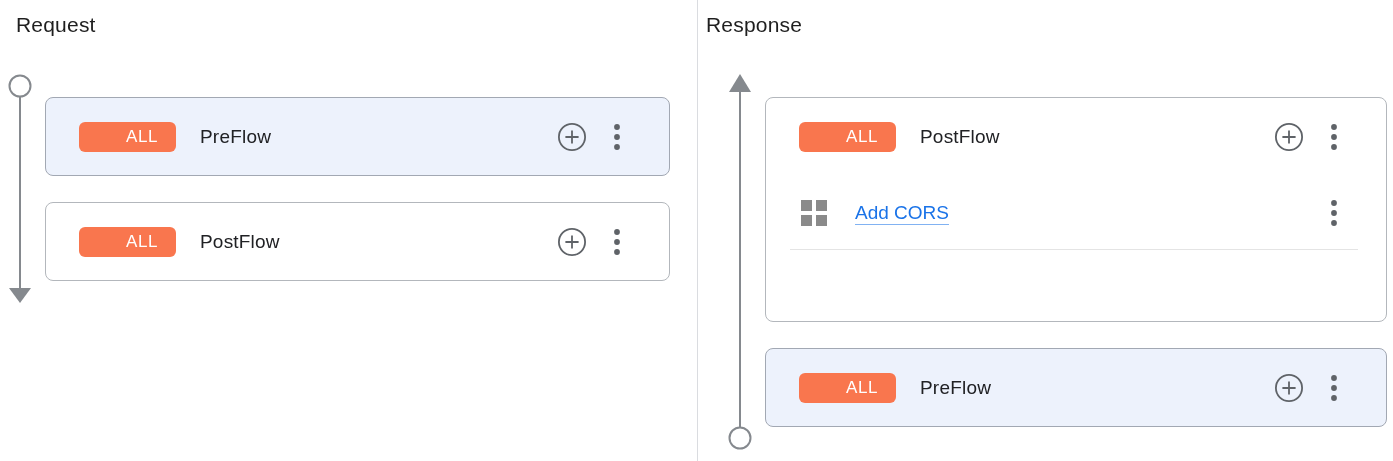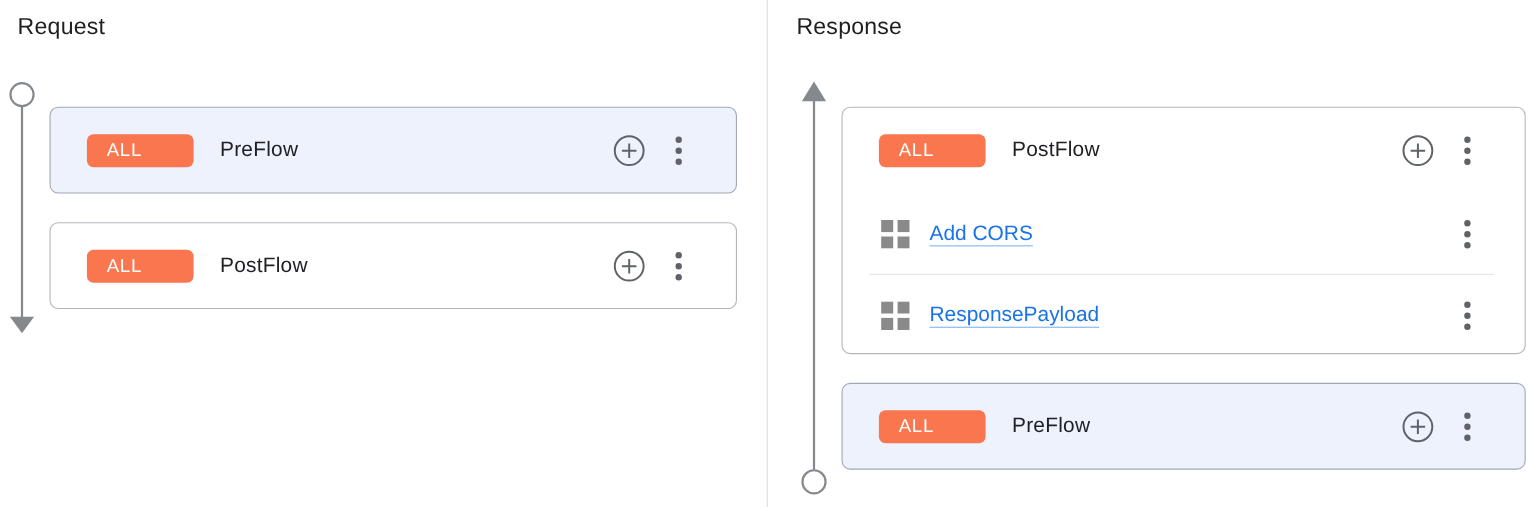--- a/index.html
+++ b/index.html
@@ -18,21 +18,21 @@
   }
   .panel-title{
     position:absolute;
     top:12px;
     font-size:21px;
     line-height:26px;
     color:#1f1f1f;
     letter-spacing:.2px;
   }
   #request-title{left:16px;}
-  #response-title{left:724px;}
+  #response-title{left:706px;}
 
   .panel-divider{
     position:absolute;
     left:697px;top:0;
     width:1px;height:461px;
     background:#DADCE0;
   }
 
   .timeline{position:absolute;pointer-events:none;}
   #timeline-request{left:0;top:60px;}
@@ -57,21 +57,21 @@
     height:78px;
     display:flex;
     align-items:center;
     padding:0 43px 0 33px;
   }
   .all-badge{
     display:inline-block;
     min-width:97px;
     height:30px;
     line-height:30px;
-    text-align:left;
+    text-align:right;
     padding:0 18px;
     border-radius:6px;
     background:var(--accent-orange);
     color:#ffffff;
     font-size:17px;
     letter-spacing:.6px;
     flex:0 0 auto;
   }
   .flow-name{
     margin-left:24px;
@@ -97,21 +97,21 @@
     display:flex;
     align-items:center;
     padding:0 43px 0 35px;
   }
   .row-divider{
     height:1px;
     background:#E4E4E4;
     margin:0 28px 0 24px;
   }
   .policy-link{
-    margin-left:18px;
+    margin-left:28px;
     font-size:19px;
     color:var(--link-blue);
     text-decoration:underline;
     text-decoration-color:rgba(26,115,232,.55);
     text-underline-offset:5px;
     cursor:pointer;
   }
   .policy-row .icon-group{gap:0;}
 </style>
 </head>
@@ -214,38 +214,20 @@
           <circle cx="9" cy="4" r="2.9" fill="#5F6368"></circle>
           <circle cx="9" cy="14" r="2.9" fill="#5F6368"></circle>
           <circle cx="9" cy="24" r="2.9" fill="#5F6368"></circle>
         </svg>
       </button>
     </span>
   </div>
 
   <div class="row-divider"></div>
 
-  <div class="policy-row">
-    <svg width="26" height="26" viewBox="0 0 26 26">
-      <rect x="0" y="0" width="11" height="11" fill="#8A8A8A"></rect>
-      <rect x="15" y="0" width="11" height="11" fill="#8A8A8A"></rect>
-      <rect x="0" y="15" width="11" height="11" fill="#8A8A8A"></rect>
-      <rect x="15" y="15" width="11" height="11" fill="#8A8A8A"></rect>
-    </svg>
-    <a class="policy-link">ResponsePayload</a>
-    <span class="icon-group">
-      <button class="icon-btn">
-        <svg width="18" height="28" viewBox="0 0 18 28">
-          <circle cx="9" cy="4" r="2.9" fill="#5F6368"></circle>
-          <circle cx="9" cy="14" r="2.9" fill="#5F6368"></circle>
-          <circle cx="9" cy="24" r="2.9" fill="#5F6368"></circle>
-        </svg>
-      </button>
-    </span>
-  </div>
 </div>
 
 <div class="flow-card selected" id="res-preflow-card">
   <div class="flow-header">
     <span class="all-badge">ALL</span>
     <span class="flow-name">PreFlow</span>
     <span class="icon-group">
       <button class="icon-btn">
         <svg width="30" height="30" viewBox="0 0 30 30">
           <circle cx="15" cy="15" r="13.1" fill="none" stroke="#5F6368" stroke-width="1.8"></circle>

